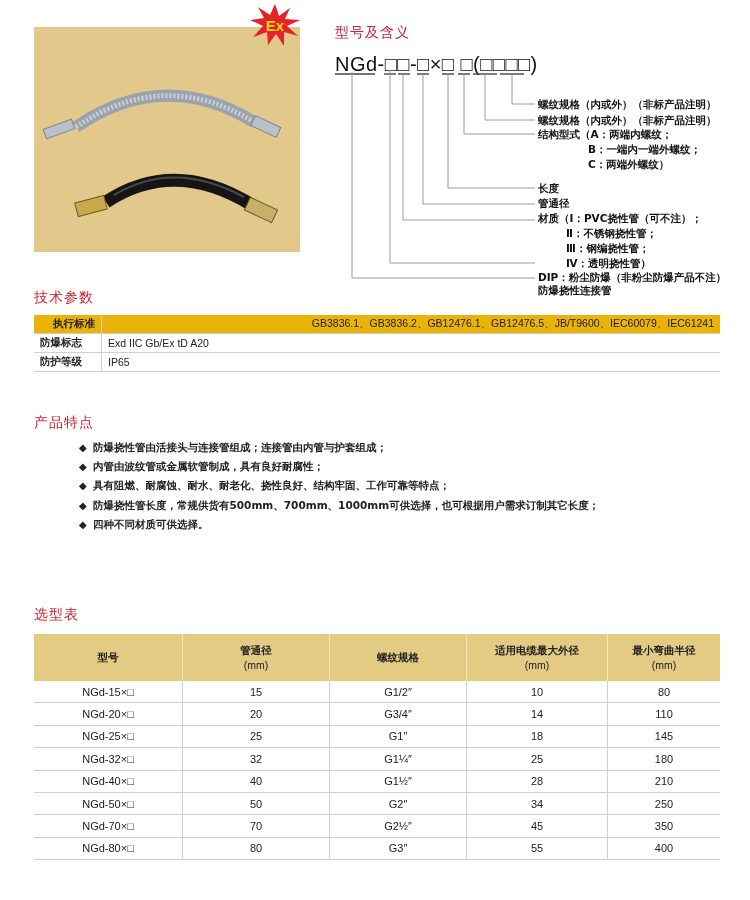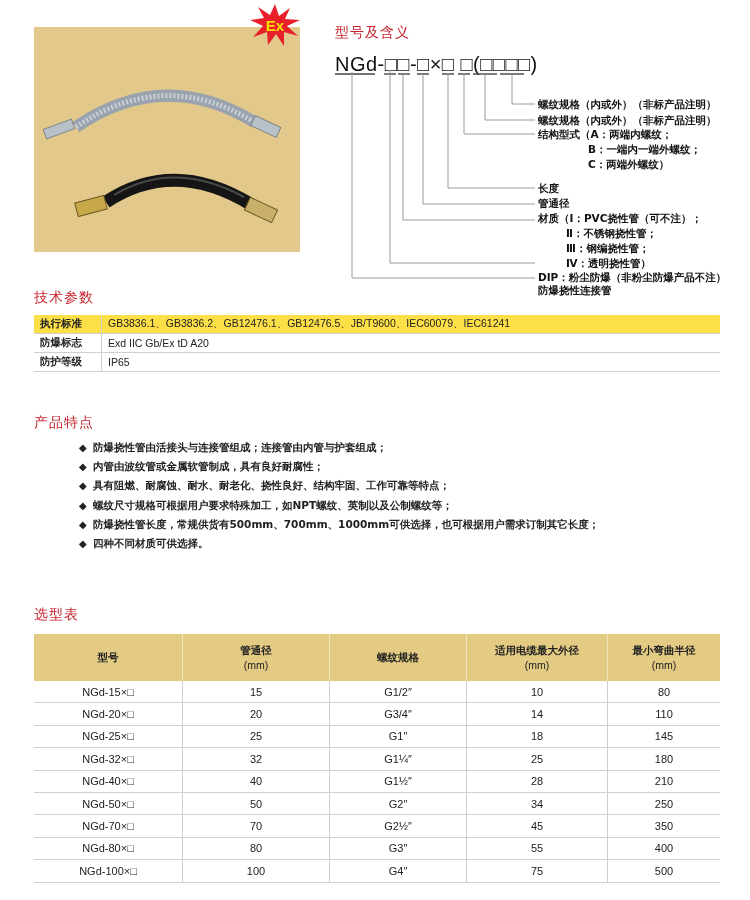--- a/index.html
+++ b/index.html
@@ -33,21 +33,21 @@
   }
 
   
   .params { position: absolute; left: 34px; top: 315px; width: 686px; border-collapse: collapse; }
   .params td {
     font-size: 10.5px; height: 18px; padding: 0 6px 0 6px;
     border-bottom: 1px solid #cfcfcf; color: #222;
     font-family: "Liberation Sans", sans-serif;
   }
   .params td.k { width: 55px; font-weight: bold; font-family: "DejaVu Sans", sans-serif; border-right: 1px solid #cfcfcf; }
-  .params tr.hl td { background: #fde047; }
+  .params tr.hl td { background: #eab308; text-align: right; }
 
   
   .features { position: absolute; left: 34px; top: 438px; margin: 0; padding: 0; list-style: none; }
   .features li {
     font-size: 10.5px; height: 19.2px; line-height: 19px; font-weight: bold; color: #222;
     font-family: "DejaVu Sans", sans-serif; white-space: nowrap; margin-left: 45px;
   }
   .features li .dia { display: inline-block; width: 14px; font-size: 10px; }
 
   
@@ -144,21 +144,20 @@
     <td>IP65</td>
   </tr>
 </tbody>
   </table>
 
 <div class="sec-title" style="left:34px; top:414px;">产品特点</div>
 <ul class="features">
   <li><span class="dia">◆</span><span>防爆挠性管由活接头与连接管组成；连接管由内管与护套组成；</span></li>
   <li><span class="dia">◆</span><span>内管由波纹管或金属软管制成，具有良好耐腐性；</span></li>
   <li><span class="dia">◆</span><span>具有阻燃、耐腐蚀、耐水、耐老化、挠性良好、结构牢固、工作可靠等特点；</span></li>
-  <li><span class="dia">◆</span><span>螺纹尺寸规格可根据用户要求特殊加工，如NPT螺纹、英制以及公制螺纹等；</span></li>
   <li><span class="dia">◆</span><span>防爆挠性管长度，常规供货有500mm、700mm、1000mm可供选择，也可根据用户需求订制其它长度；</span></li>
   <li><span class="dia">◆</span><span>四种不同材质可供选择。</span></li>
 </ul>
 
 <div class="sec-title" style="left:34px; top:606px;">选型表</div>
 <table class="sel">
   <thead>
     <tr>
       <th style="width:146px;">
           <div>型号</div>
@@ -230,21 +229,14 @@
         <td>45</td>
         <td>350</td>
       </tr>
       <tr>
         <td>NGd-80×□</td>
         <td>80</td>
         <td>G3″</td>
         <td>55</td>
         <td>400</td>
       </tr>
-      <tr>
-        <td>NGd-100×□</td>
-        <td>100</td>
-        <td>G4″</td>
-        <td>75</td>
-        <td>500</td>
-      </tr>
     </tbody>
 </table>
 
 </body></html>

